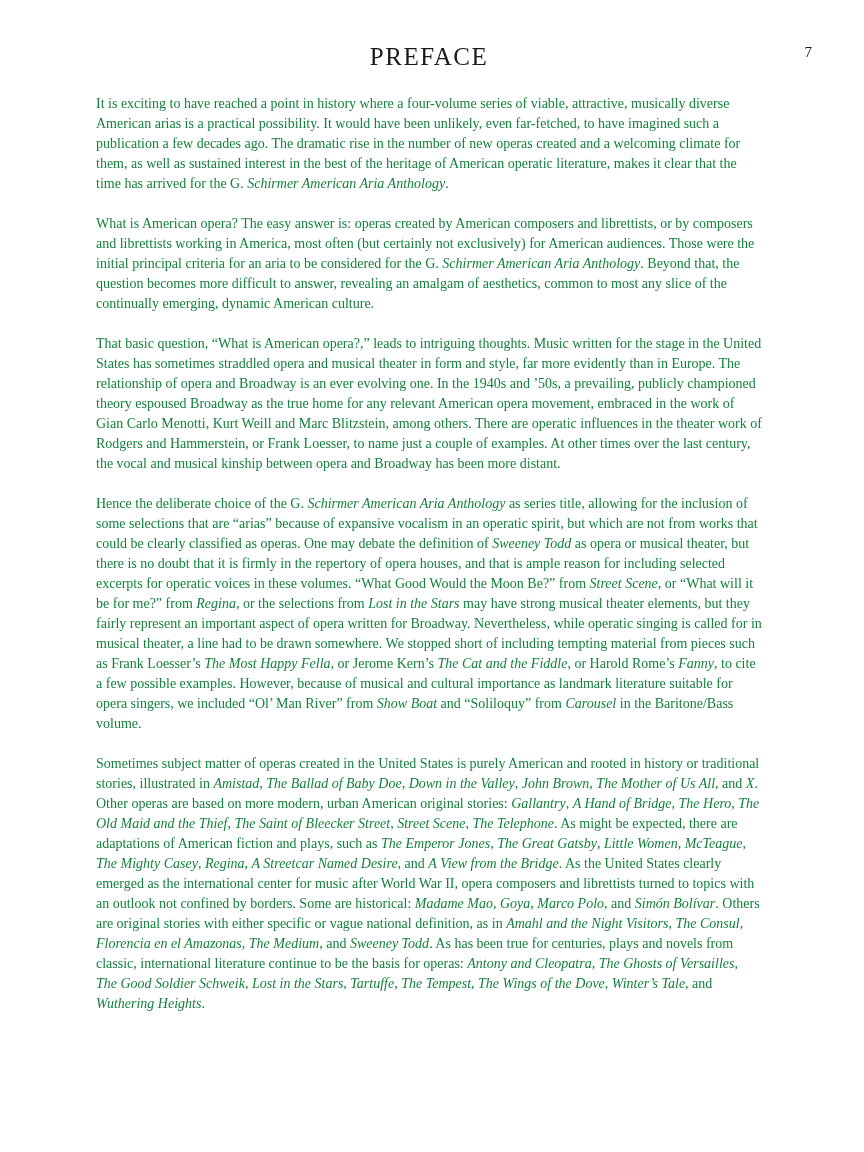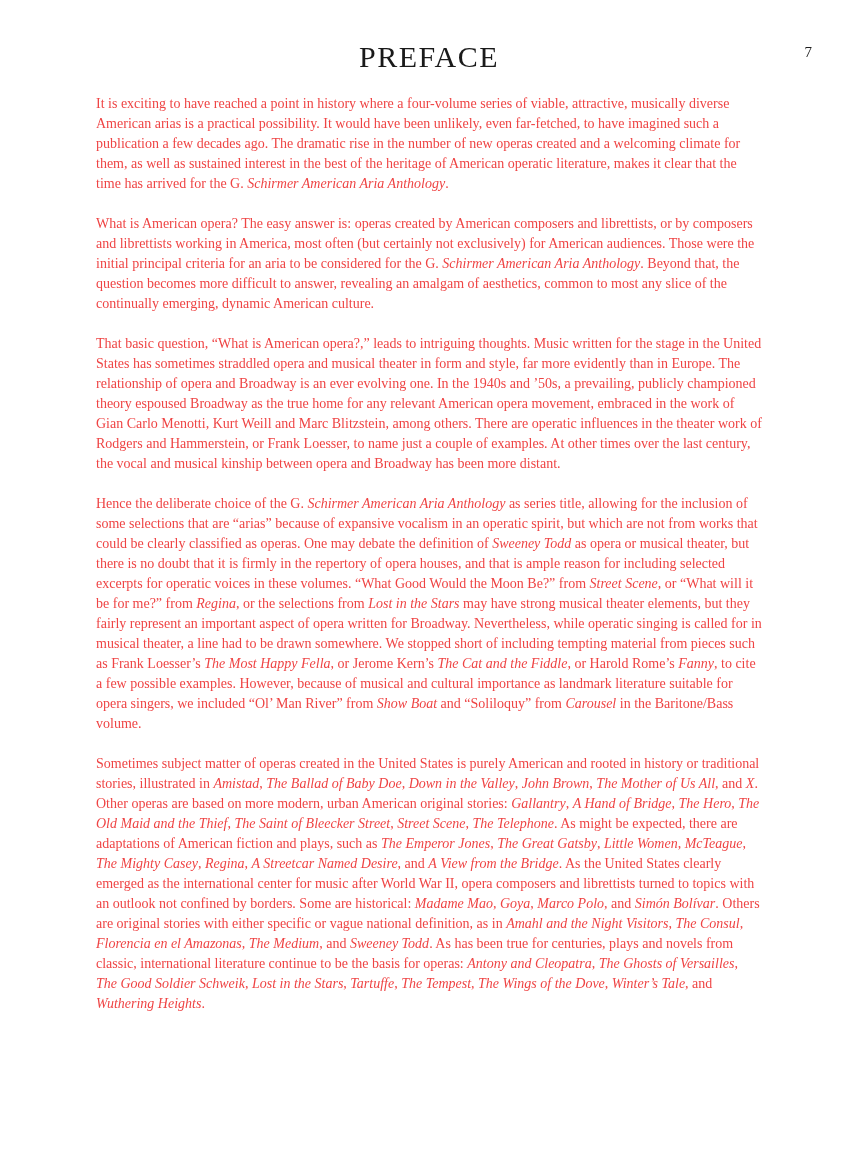--- a/index.html
+++ b/index.html
@@ -25,33 +25,33 @@
     color: #1c1c1c;
   }
   .column {
     position: absolute;
     left: 96px;
     top: 42px;
     width: 666px;
   }
   h1.title {
     margin: 0 0 22px 0;
-    font-size: 30px;
+    font-size: 25px;
     line-height: 30px;
     font-weight: normal;
     text-align: center;
     letter-spacing: 1.5px;
     color: #1a1a1a;
   }
   .body-text p.para {
     margin: 0 0 20px 0;
     font-size: 14px;
     line-height: 20px;
     text-align: left;
-    color: #ef4444;
+    color: #15803d;
   }
   .body-text p.para:last-child {
     margin-bottom: 8px;
   }
   .body-text em {
     font-style: italic;
   }
 </style>
 </head>
 <body>

